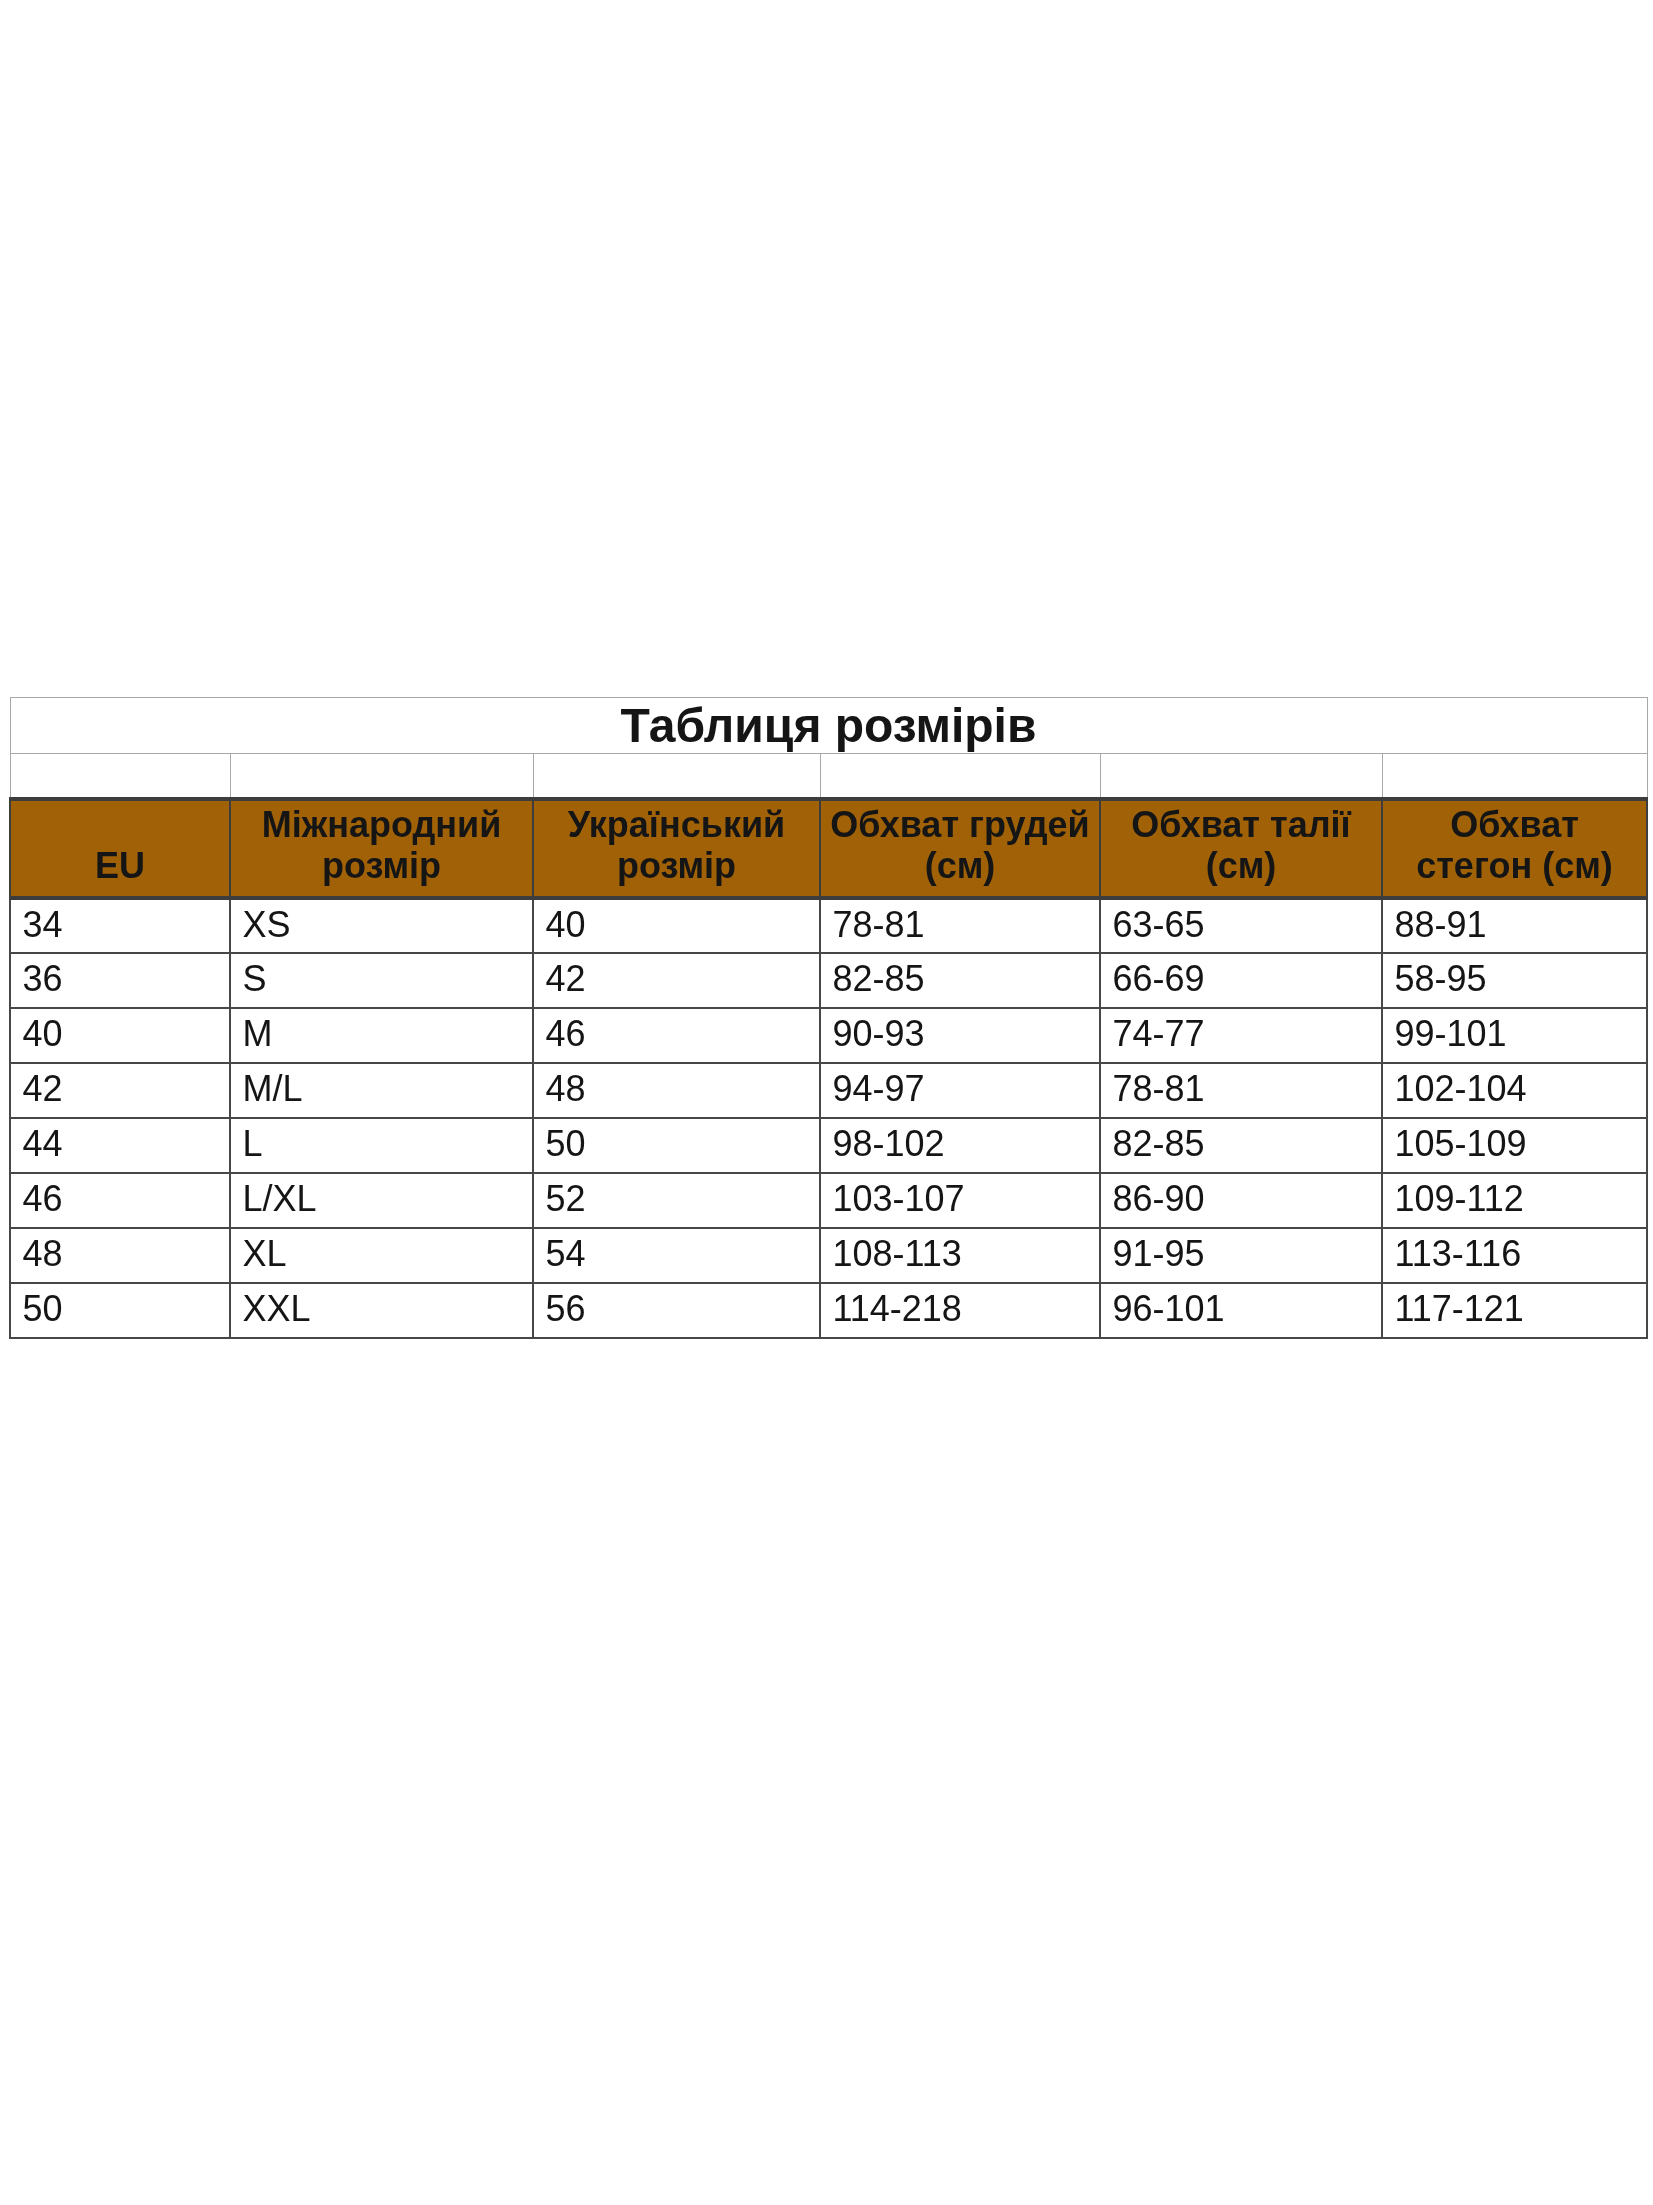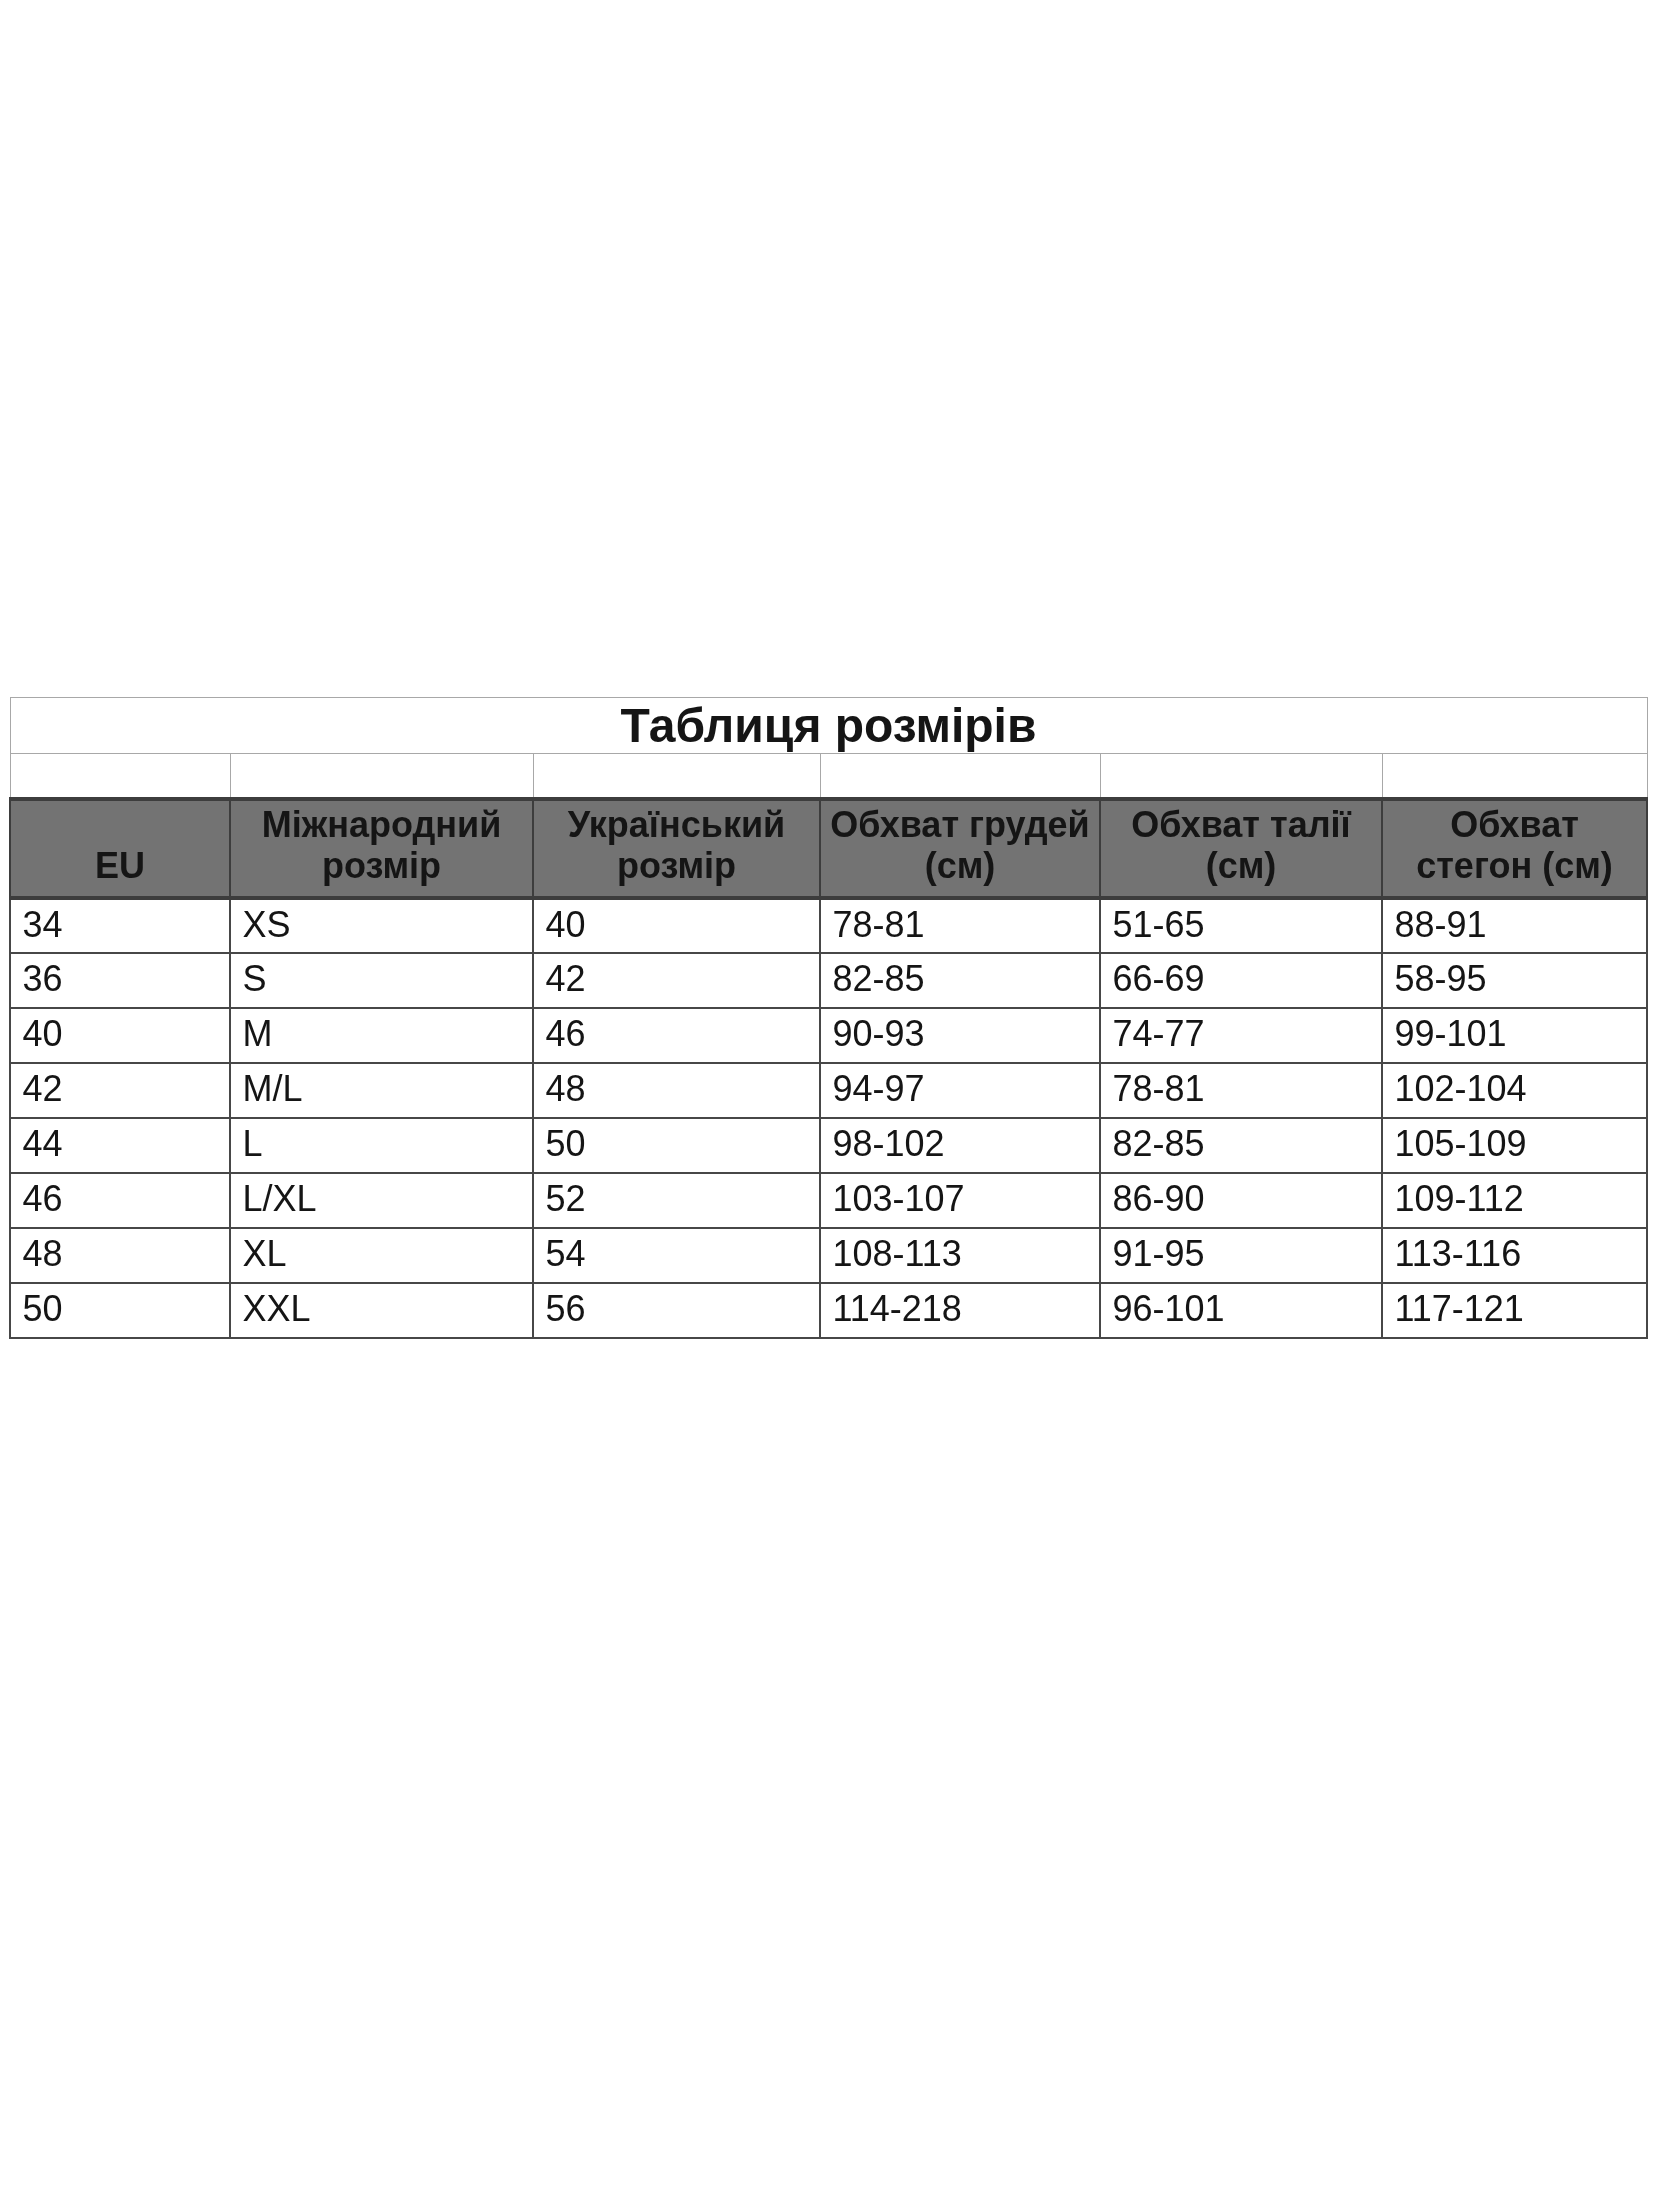--- a/index.html
+++ b/index.html
@@ -34,21 +34,21 @@
   }
   
   tr.spacer-row { height: 45px; }
   tr.spacer-row td {
     border: 1.6px solid #a8a8a8;
     padding: 0;
   }
   
   tr.header-row { height: 99px; }
   tr.header-row th {
-    background: #737373;
+    background: #a16207;
     border: 2.5px solid #3d3d3d;
     border-top-width: 4.1px;
     border-bottom-width: 4.1px;
     font-size: 36px;
     font-weight: bold;
     line-height: 1.15;
     text-align: center;
     vertical-align: bottom;
     padding: 3.3px 8.2px 9.8px 8.2px;
   }
@@ -97,21 +97,21 @@
         <th>Обхват талії (см)</th>
         <th>Обхват стегон (см)</th>
       </tr>
   </thead>
   <tbody id="table-body">
       <tr>
         <td>34</td>
         <td>XS</td>
         <td>40</td>
         <td>78-81</td>
-        <td>51-65</td>
+        <td>63-65</td>
         <td>88-91</td>
       </tr>
       <tr>
         <td>36</td>
         <td>S</td>
         <td>42</td>
         <td>82-85</td>
         <td>66-69</td>
         <td>58-95</td>
       </tr>

